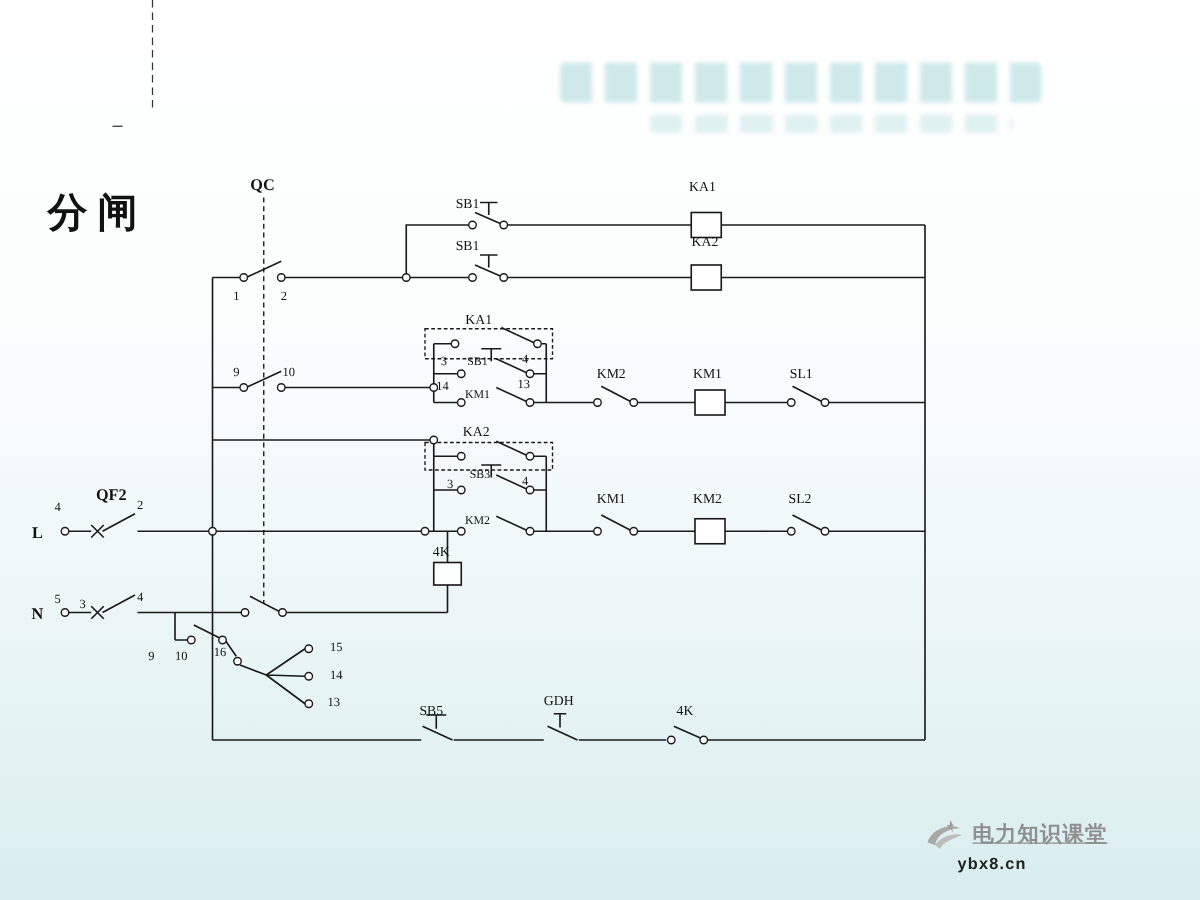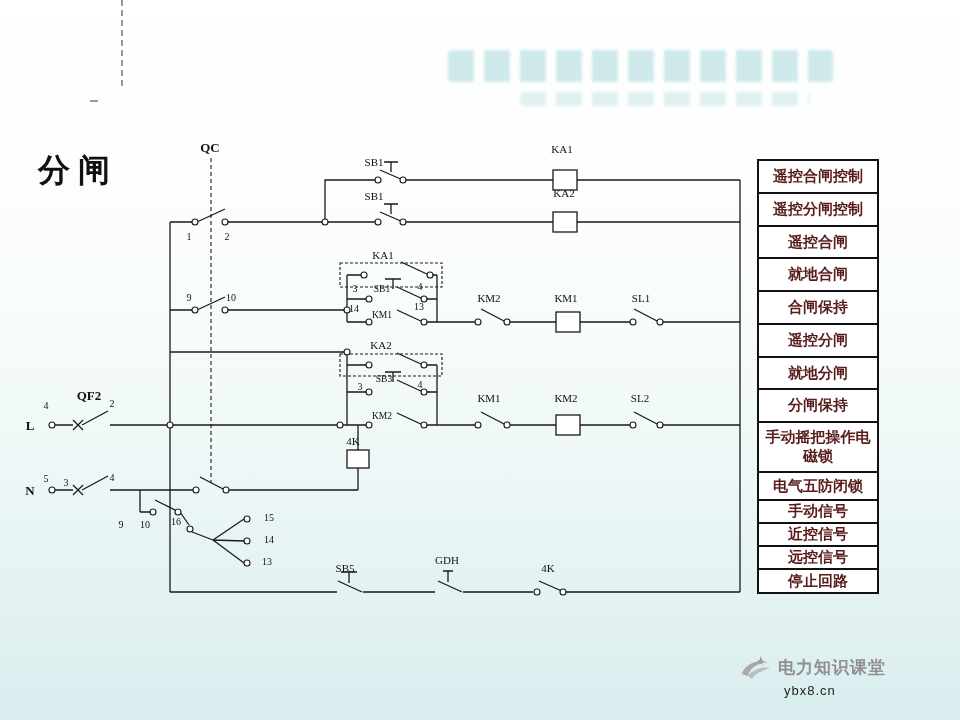--- a/index.html
+++ b/index.html
@@ -35,22 +35,22 @@
   .lrow.r-sm2{padding:2px 1px;}
   
   svg text{font-family:"Liberation Serif",serif;fill:#111;}
   .clab{font-size:11px;text-anchor:middle;}
   .csm{font-size:9.5px;text-anchor:middle;}
   .cnum{font-size:10px;text-anchor:middle;}
   .cbold{font-size:13px;font-weight:bold;text-anchor:middle;}
   
   .footer{position:absolute;left:738px;top:652px;width:210px;}
   .brandrow{display:flex;align-items:center;}
-  .brandname{color:#8f8f8f;font-weight:bold;font-size:17px;letter-spacing:1px;margin-left:4px;}
-  .site{color:#222;font-weight:normal;font-size:13px;letter-spacing:1px;margin-left:46px;margin-top:1px;}
+  .brandname{color:#8f8f8f;font-weight:bold;font-size:17px;letter-spacing:1px;margin-left:4px;text-decoration:underline;}
+  .site{color:#222;font-weight:bold;font-size:13px;letter-spacing:1px;margin-left:28px;margin-top:1px;}
 </style>
 </head>
 <body>
 
 <div class="stage">
 
   <div class="wm1"></div>
   <div class="wm2"></div>
 
   <div class="title">分闸</div>
@@ -215,36 +215,20 @@
       <text class="cnum" x="269" y="521">15</text>
       <text class="cnum" x="269" y="543">14</text>
       <text class="cnum" x="267" y="565">13</text>
 
       <text class="clab" x="345" y="572">SB5</text>
       <text class="clab" x="447" y="564">GDH</text>
       <text class="clab" x="548" y="572">4K</text>
     </g>
   </svg>
 
-  <div class="legend">
-    <div class="lrow">遥控合闸控制</div>
-    <div class="lrow">遥控分闸控制</div>
-    <div class="lrow">遥控合闸</div>
-    <div class="lrow">就地合闸</div>
-    <div class="lrow">合闸保持</div>
-    <div class="lrow">遥控分闸</div>
-    <div class="lrow">就地分闸</div>
-    <div class="lrow">分闸保持</div>
-    <div class="lrow r-tall">手动摇把操作电磁锁</div>
-    <div class="lrow r-md2">电气五防闭锁</div>
-    <div class="lrow r-sm">手动信号</div>
-    <div class="lrow r-sm">近控信号</div>
-    <div class="lrow r-sm">远控信号</div>
-    <div class="lrow r-sm2">停止回路</div>
-  </div>
 
   <div class="footer">
     <div class="brandrow">
       <svg width="36" height="30" viewBox="0 0 36 30">
         <path d="M4 22 C7 11, 23 6, 30 11 C24 10, 12 14, 10 24 Z" fill="#a8a8a8"></path>
         <path d="M10 24 C14 18, 24 14, 32 16 C26 18, 16 22, 14 27 Z" fill="#bdbdbd"></path>
         <path d="M22 4 l3 5 -2.5 0 2.5 5 -5.5 -6 2.5 0 z" fill="#9a9a9a"></path>
       </svg>
       <span class="brandname">电力知识课堂</span>
     </div>

